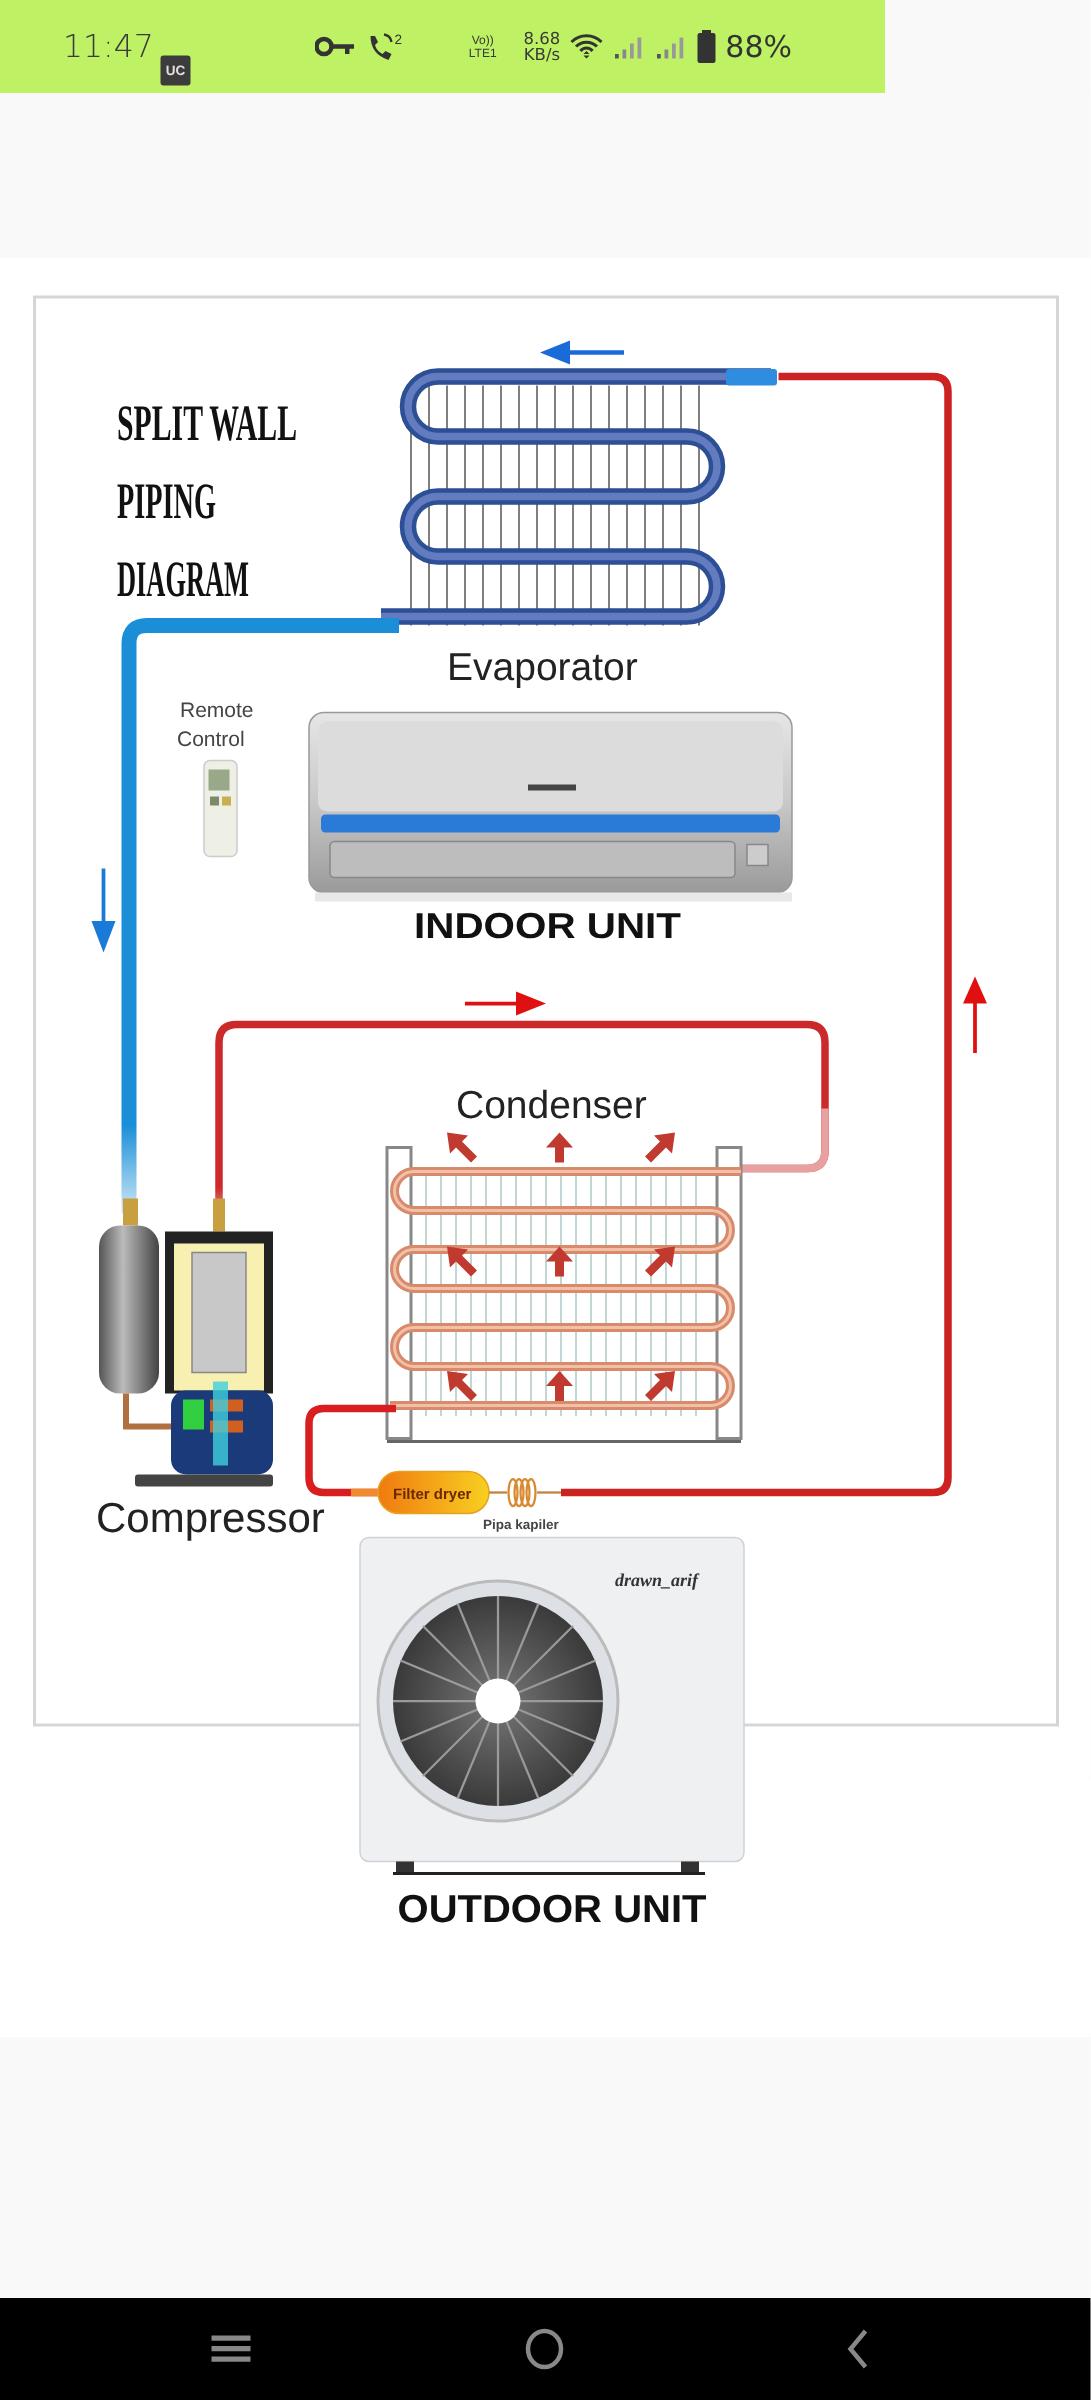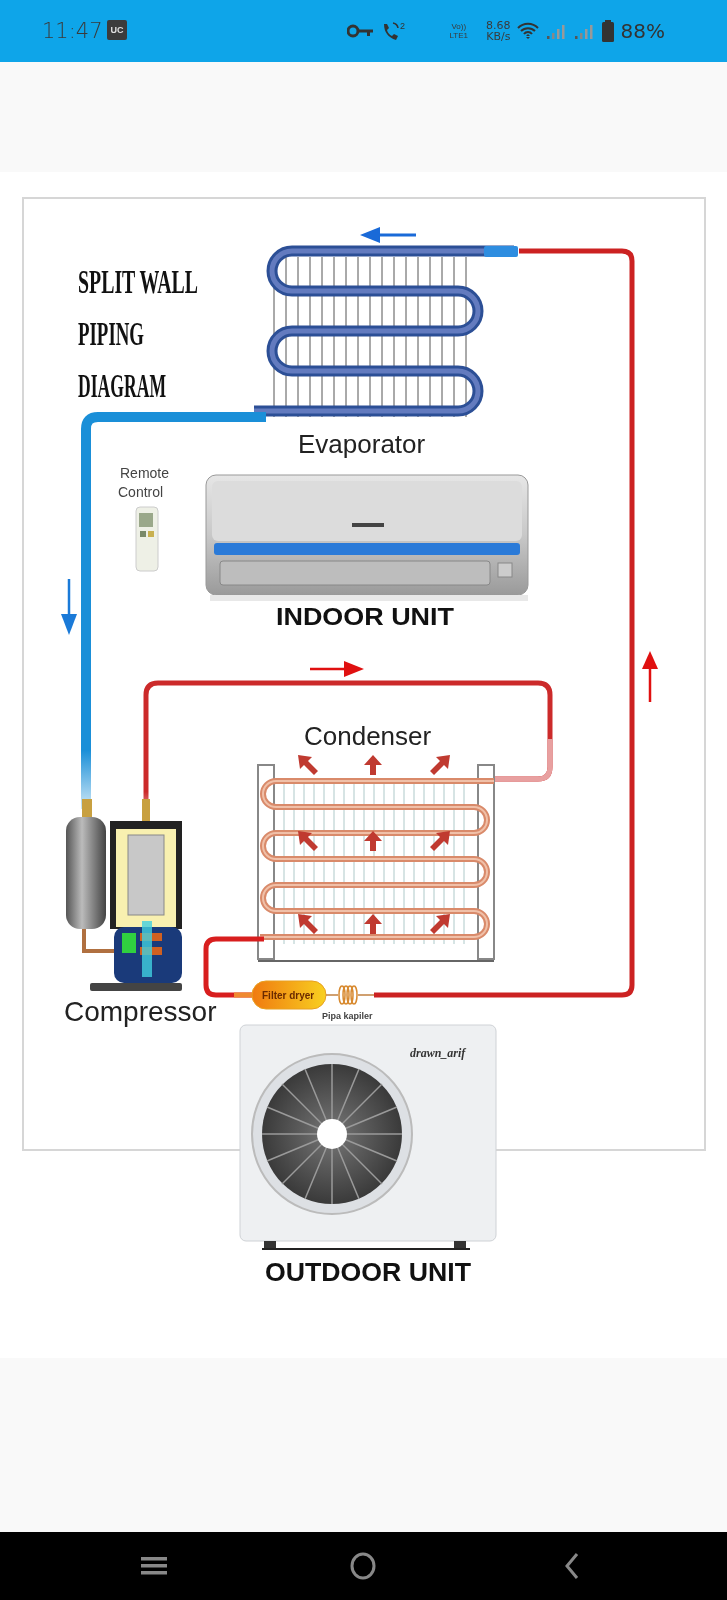--- a/index.html
+++ b/index.html
@@ -1,19 +1,19 @@
 <!DOCTYPE html>
 <html><head>
 <meta charset="utf-8">
 <style>
   * { box-sizing: border-box; margin: 0; padding: 0; }
   html, body { width: 727px; height: 1600px; overflow: hidden; background: #f9f9f9; font-family: "Liberation Sans", sans-serif; }
-  .status-bar { position: absolute; left: 0; top: 0; width: 727px; height: 62px; background: #0ea5e9; color: #333; }
+  .status-bar { position: absolute; left: 0; top: 0; width: 590px; height: 62px; background: #bef264; color: #333; }
   .status-bar .time { position: absolute; left: 42px; top: 19px; font-size: 21px; color: #3a3a3a; font-family: "DejaVu Sans", sans-serif; font-weight: 300; }
-  .status-bar .uc { position: absolute; left: 107px; top: 20px; width: 20px; height: 20px; background: #3c3c3c; color: #e0e0e0; font-size: 9px; font-weight: bold; display: flex; align-items: center; justify-content: center; border-radius: 2px; }
+  .status-bar .uc { position: absolute; left: 107px; top: 37px; width: 20px; height: 20px; background: #3c3c3c; color: #e0e0e0; font-size: 9px; font-weight: bold; display: flex; align-items: center; justify-content: center; border-radius: 2px; }
   .status-right { position: absolute; right: 0; top: 0; height: 62px; display: flex; align-items: center; }
   .status-right > * { margin-right: 6px; }
   .key-icon { width: 28px; height: 14px; position: relative; }
   .netspeed { font-size: 11px; line-height: 11px; text-align: center; color: #3a3a3a; font-family: "DejaVu Sans", sans-serif; margin-left: 12px; }
   .volte { font-size: 8px; line-height: 9px; text-align: center; color:#3a3a3a;margin-left:37px; }
   .battery-text { font-size: 20px; color: #333; margin-right: 62px !important; font-family: "DejaVu Sans", sans-serif; }
   .blank-top { position: absolute; left: 0; top: 62px; width: 727px; height: 110px; background: #f9f9f9; }
   .white-area { position: absolute; left: 0; top: 172px; width: 727px; height: 1186px; background: #ffffff; }
   .frame { position: absolute; left: 22px; top: 197px; width: 684px; height: 954px; border: 2px solid #d6d6d6; background: #fff; }
   .blank-bottom { position: absolute; left: 0; top: 1358px; width: 727px; height: 174px; background: #f9f9f9; }

